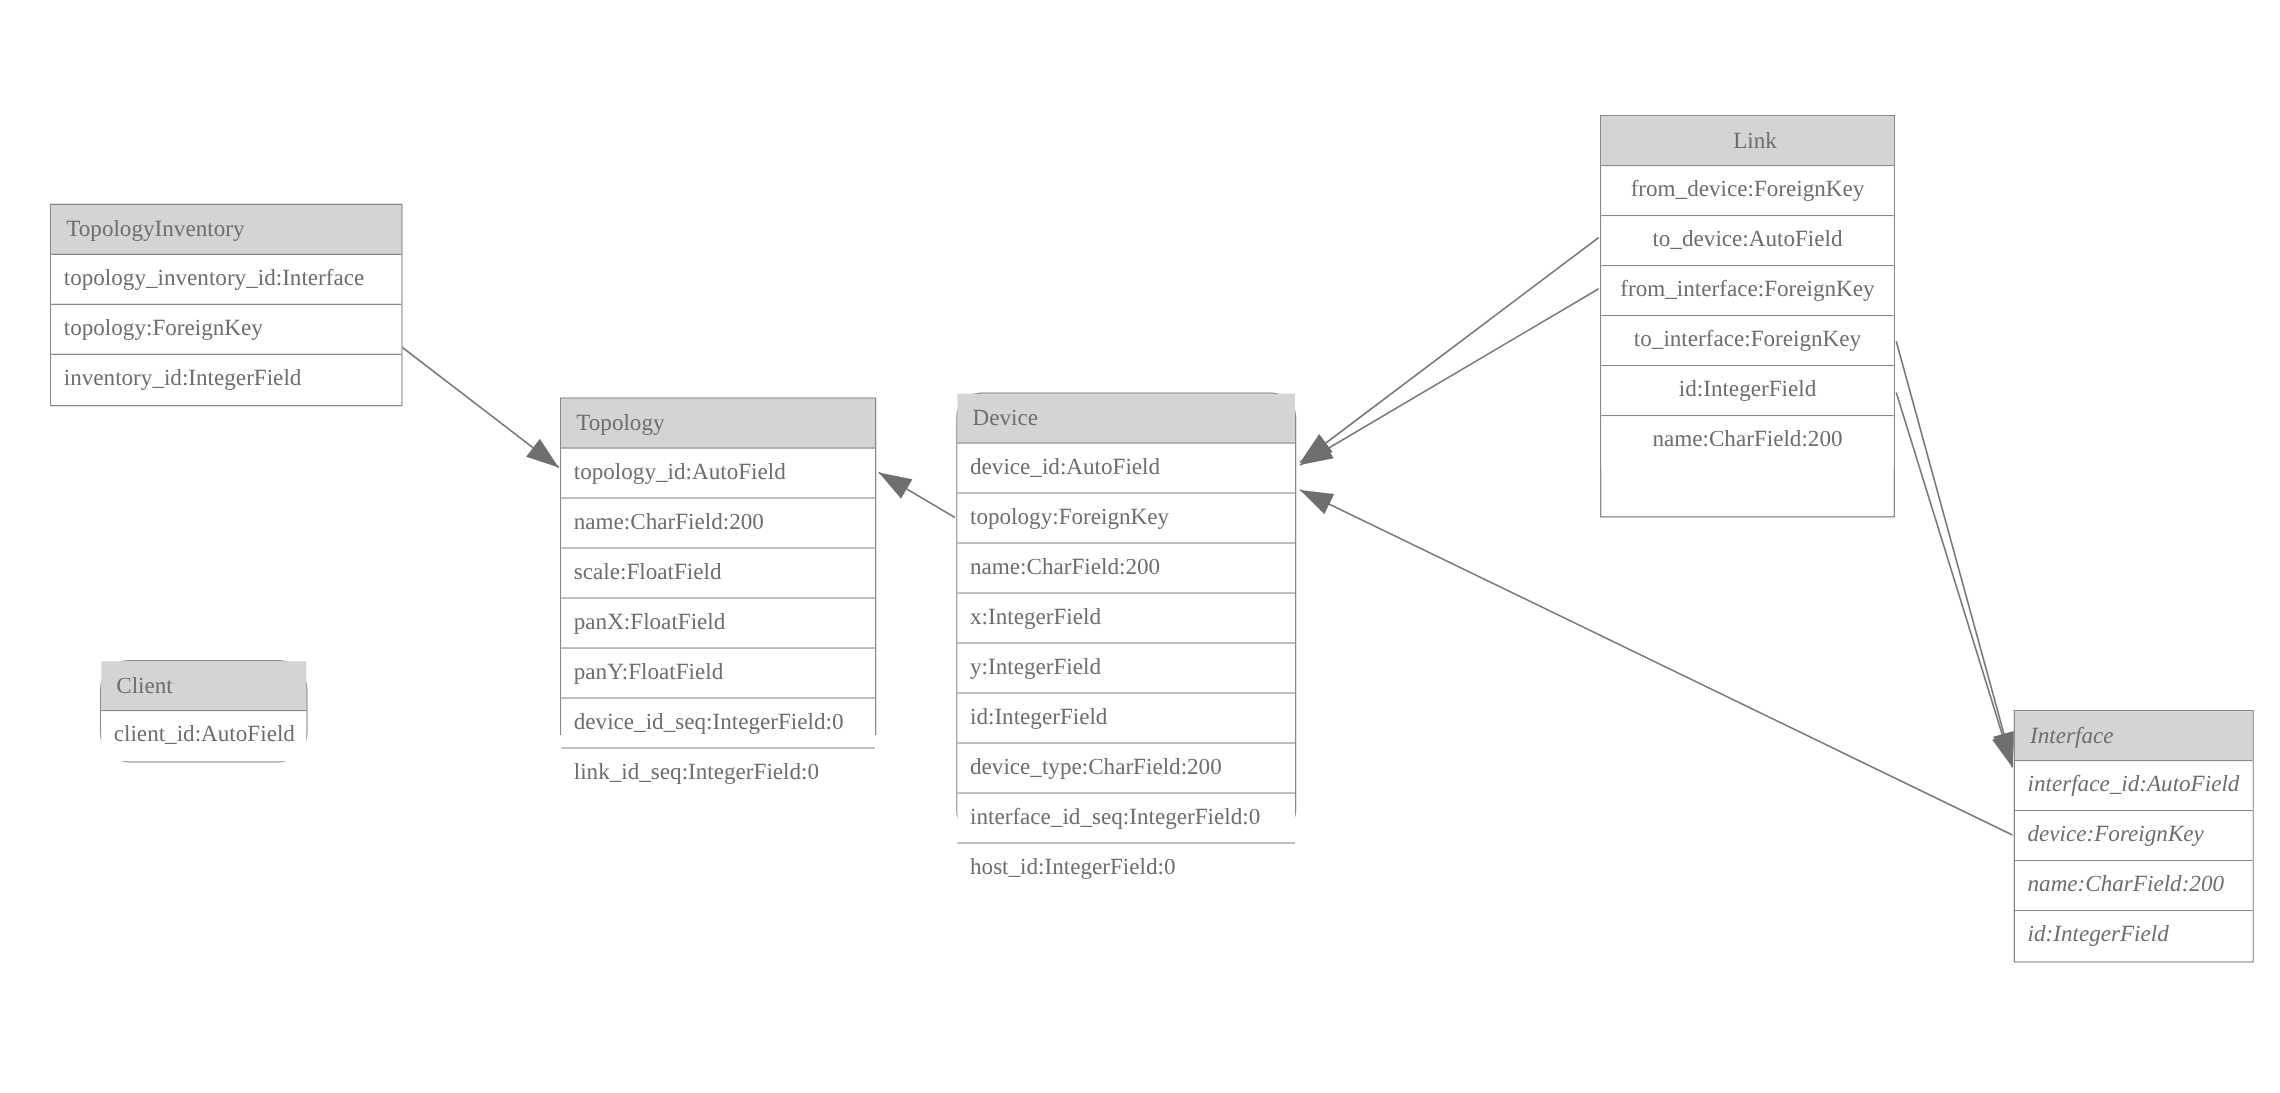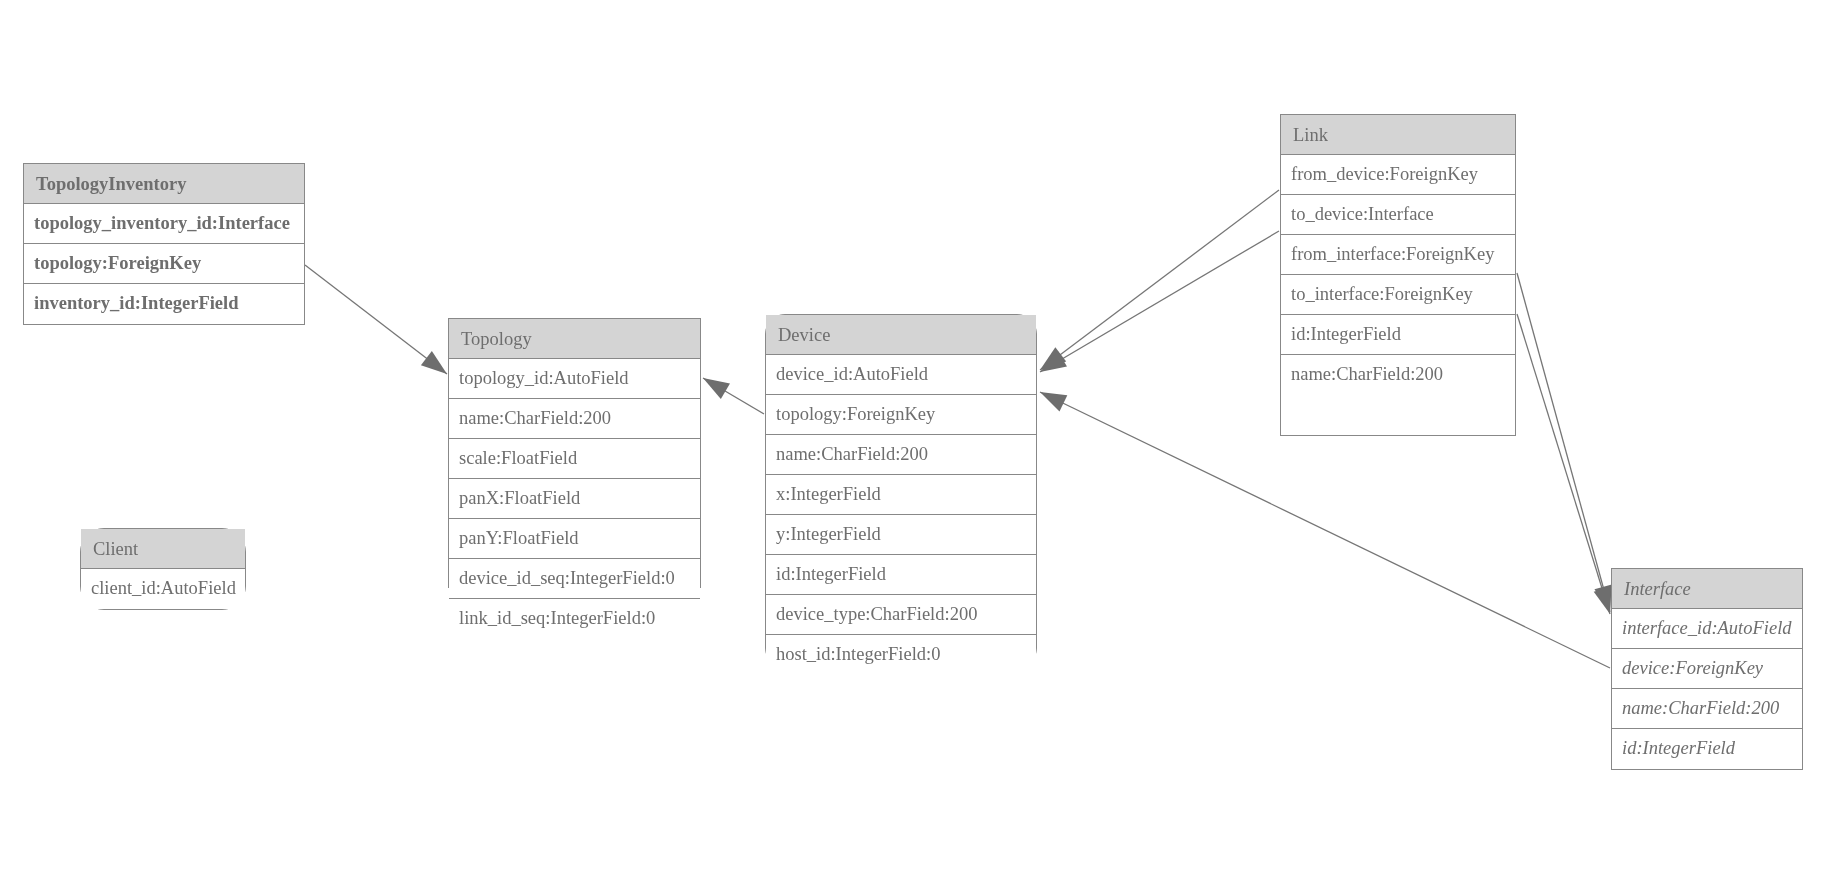--- a/index.html
+++ b/index.html
@@ -86,21 +86,21 @@
         <polygon points="0,0 -26,-9 -26,9" fill="#6e6e6e" transform="translate(703,378) rotate(210.5)"></polygon>
         <polygon points="0,0 -26,-9 -26,9" fill="#6e6e6e" transform="translate(1040,370) rotate(143)"></polygon>
         <polygon points="0,0 -26,-9 -26,9" fill="#6e6e6e" transform="translate(1040,372) rotate(149.5)"></polygon>
         <polygon points="0,0 -26,-9 -26,9" fill="#6e6e6e" transform="translate(1610,612) rotate(74.6)"></polygon>
         <polygon points="0,0 -26,-9 -26,9" fill="#6e6e6e" transform="translate(1610,614) rotate(72.8)"></polygon>
         <polygon points="0,0 -26,-9 -26,9" fill="#6e6e6e" transform="translate(1040,392) rotate(205.8)"></polygon>
       </g>
   </svg>
 
   <div id="entities">
-      <div class="entity" style="left: 23px; top: 163px; width: 282px; height: 162px; font-weight: bold;">
+      <div class="entity" style="left: 40px; top: 163px; width: 282px; height: 162px;">
         <div class="entity-header">TopologyInventory</div>
         <div class="entity-rows">
           <div class="entity-row">topology_inventory_id:Interface</div>
           <div class="entity-row">topology:ForeignKey</div>
           <div class="entity-row">inventory_id:IntegerField</div>
         </div>
       </div>
       <div class="entity" style="left: 80px; top: 528px; width: 166px; height: 82px; border-radius: 24px;">
         <div class="entity-header">Client</div>
         <div class="entity-rows">
@@ -122,28 +122,29 @@
       <div class="entity" style="left: 765px; top: 314px; width: 272px; height: 354px; border-radius: 20px;">
         <div class="entity-header">Device</div>
         <div class="entity-rows">
           <div class="entity-row">device_id:AutoField</div>
           <div class="entity-row">topology:ForeignKey</div>
           <div class="entity-row">name:CharField:200</div>
           <div class="entity-row">x:IntegerField</div>
           <div class="entity-row">y:IntegerField</div>
           <div class="entity-row">id:IntegerField</div>
           <div class="entity-row">device_type:CharField:200</div>
+          <div class="entity-row">interface_id_seq:IntegerField:0</div>
           <div class="entity-row">host_id:IntegerField:0</div>
         </div>
       </div>
-      <div class="entity" style="left: 1280px; top: 114px; width: 236px; height: 322px;">
+      <div class="entity" style="left: 1280px; top: 92px; width: 236px; height: 322px; text-align: center;">
         <div class="entity-header">Link</div>
         <div class="entity-rows">
           <div class="entity-row">from_device:ForeignKey</div>
-          <div class="entity-row">to_device:Interface</div>
+          <div class="entity-row">to_device:AutoField</div>
           <div class="entity-row">from_interface:ForeignKey</div>
           <div class="entity-row">to_interface:ForeignKey</div>
           <div class="entity-row">id:IntegerField</div>
           <div class="entity-row">name:CharField:200</div>
         </div>
       </div>
       <div class="entity" style="left: 1611px; top: 568px; width: 192px; height: 202px; font-style: italic;">
         <div class="entity-header">Interface</div>
         <div class="entity-rows">
           <div class="entity-row">interface_id:AutoField</div>

